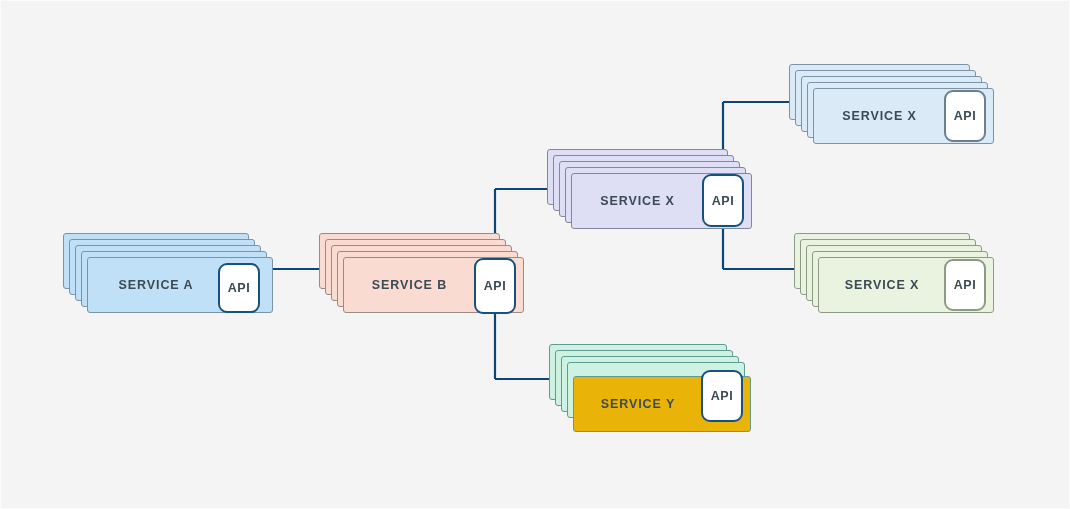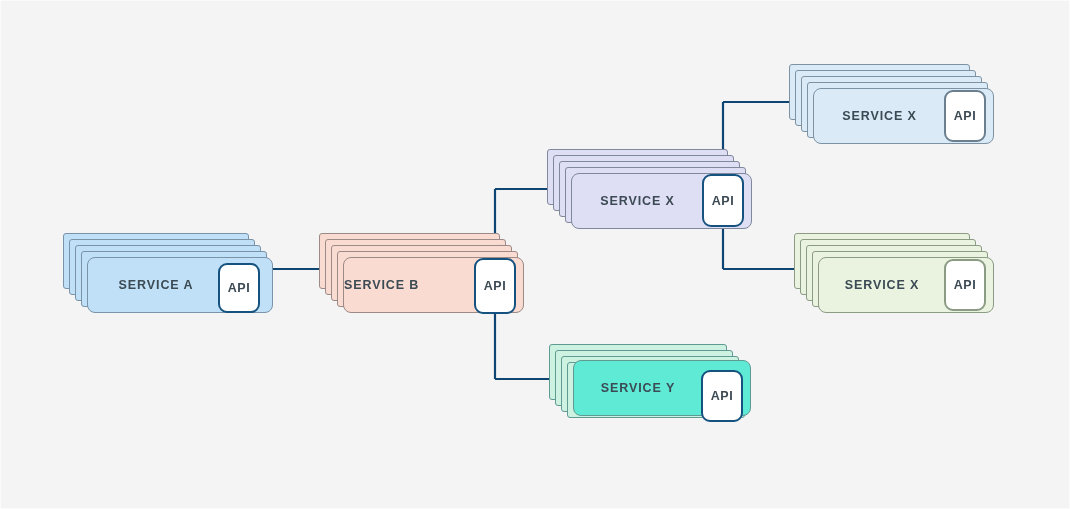--- a/index.html
+++ b/index.html
@@ -30,21 +30,21 @@
     z-index: 10;
   }
   .stack-layer {
     position: absolute;
     box-sizing: border-box;
     border-radius: 3px;
   }
   .stack-front {
     position: absolute;
     box-sizing: border-box;
-    border-radius: 8px;
+    border-radius: 3px;
     display: flex;
     align-items: center;
     justify-content: center;
   }
   .service-label {
     font-size: 12.5px;
     font-weight: bold;
     letter-spacing: 0.9px;
     color: #3c4a54;
     white-space: nowrap;
@@ -108,21 +108,21 @@
       <span class="api-label">API</span>
     </div>
   </div>
 
   <div class="service-node" style="left:318px; top:232px; width:205px; height:80px;">
     <div class="stack-layer" style="left:0px; top:0px; width:181px; height:56px; background:#fadbd2; border:1.6px solid #9b8a85;"></div>
     <div class="stack-layer" style="left:6px; top:6px; width:181px; height:56px; background:#fadbd2; border:1.6px solid #9b8a85;"></div>
     <div class="stack-layer" style="left:12px; top:12px; width:181px; height:56px; background:#fadbd2; border:1.6px solid #9b8a85;"></div>
     <div class="stack-layer" style="left:18px; top:18px; width:181px; height:56px; background:#fadbd2; border:1.6px solid #9b8a85;"></div>
     <div class="stack-front" style="left:24px; top:24px; width:181px; height:56px; background:#fadbd2; border:1.6px solid #9b8a85;">
-      <span class="service-label" style="position:absolute; left:0; right:48px; ">SERVICE B</span>
+      <span class="service-label" style="position:absolute; left:0; right:48px; text-align:center;">SERVICE B</span>
     </div>
     <div class="api-box" style="left:155px; top:25px; width:42px; height:56px; border:2.4px solid #16527f;">
       <span class="api-label">API</span>
     </div>
   </div>
 
   <div class="service-node" style="left:546px; top:148px; width:205px; height:80px;">
     <div class="stack-layer" style="left:0px; top:0px; width:181px; height:56px; background:#dedef5; border:1.6px solid #80889b;"></div>
     <div class="stack-layer" style="left:6px; top:6px; width:181px; height:56px; background:#dedef5; border:1.6px solid #80889b;"></div>
     <div class="stack-layer" style="left:12px; top:12px; width:181px; height:56px; background:#dedef5; border:1.6px solid #80889b;"></div>
@@ -159,21 +159,21 @@
     <div class="api-box" style="left:150px; top:26px; width:42px; height:52px; border:2.2px solid #8c9c84;">
       <span class="api-label">API</span>
     </div>
   </div>
 
   <div class="service-node" style="left:548px; top:343px; width:202px; height:80px;">
     <div class="stack-layer" style="left:0px; top:0px; width:178px; height:56px; background:#cdf2e1; border:1.6px solid #5f9b93;"></div>
     <div class="stack-layer" style="left:6px; top:6px; width:178px; height:56px; background:#cdf2e1; border:1.6px solid #5f9b93;"></div>
     <div class="stack-layer" style="left:12px; top:12px; width:178px; height:56px; background:#cdf2e1; border:1.6px solid #5f9b93;"></div>
     <div class="stack-layer" style="left:18px; top:18px; width:178px; height:56px; background:#cdf2e1; border:1.6px solid #5f9b93;"></div>
-    <div class="stack-front" style="left:24px; top:16px; width:178px; height:56px; background:#5eead4; border:1.6px solid #5f9b93;">
+    <div class="stack-front" style="left:24px; top:32px; width:178px; height:56px; background:#eab308; border:1.6px solid #5f9b93;">
       <span class="service-label" style="position:absolute; left:0; right:48px; text-align:center;">SERVICE Y</span>
     </div>
     <div class="api-box" style="left:152px; top:26px; width:42px; height:52px; border:2.4px solid #16527f;">
       <span class="api-label">API</span>
     </div>
   </div>
 
 </div>
 
 </body></html>

